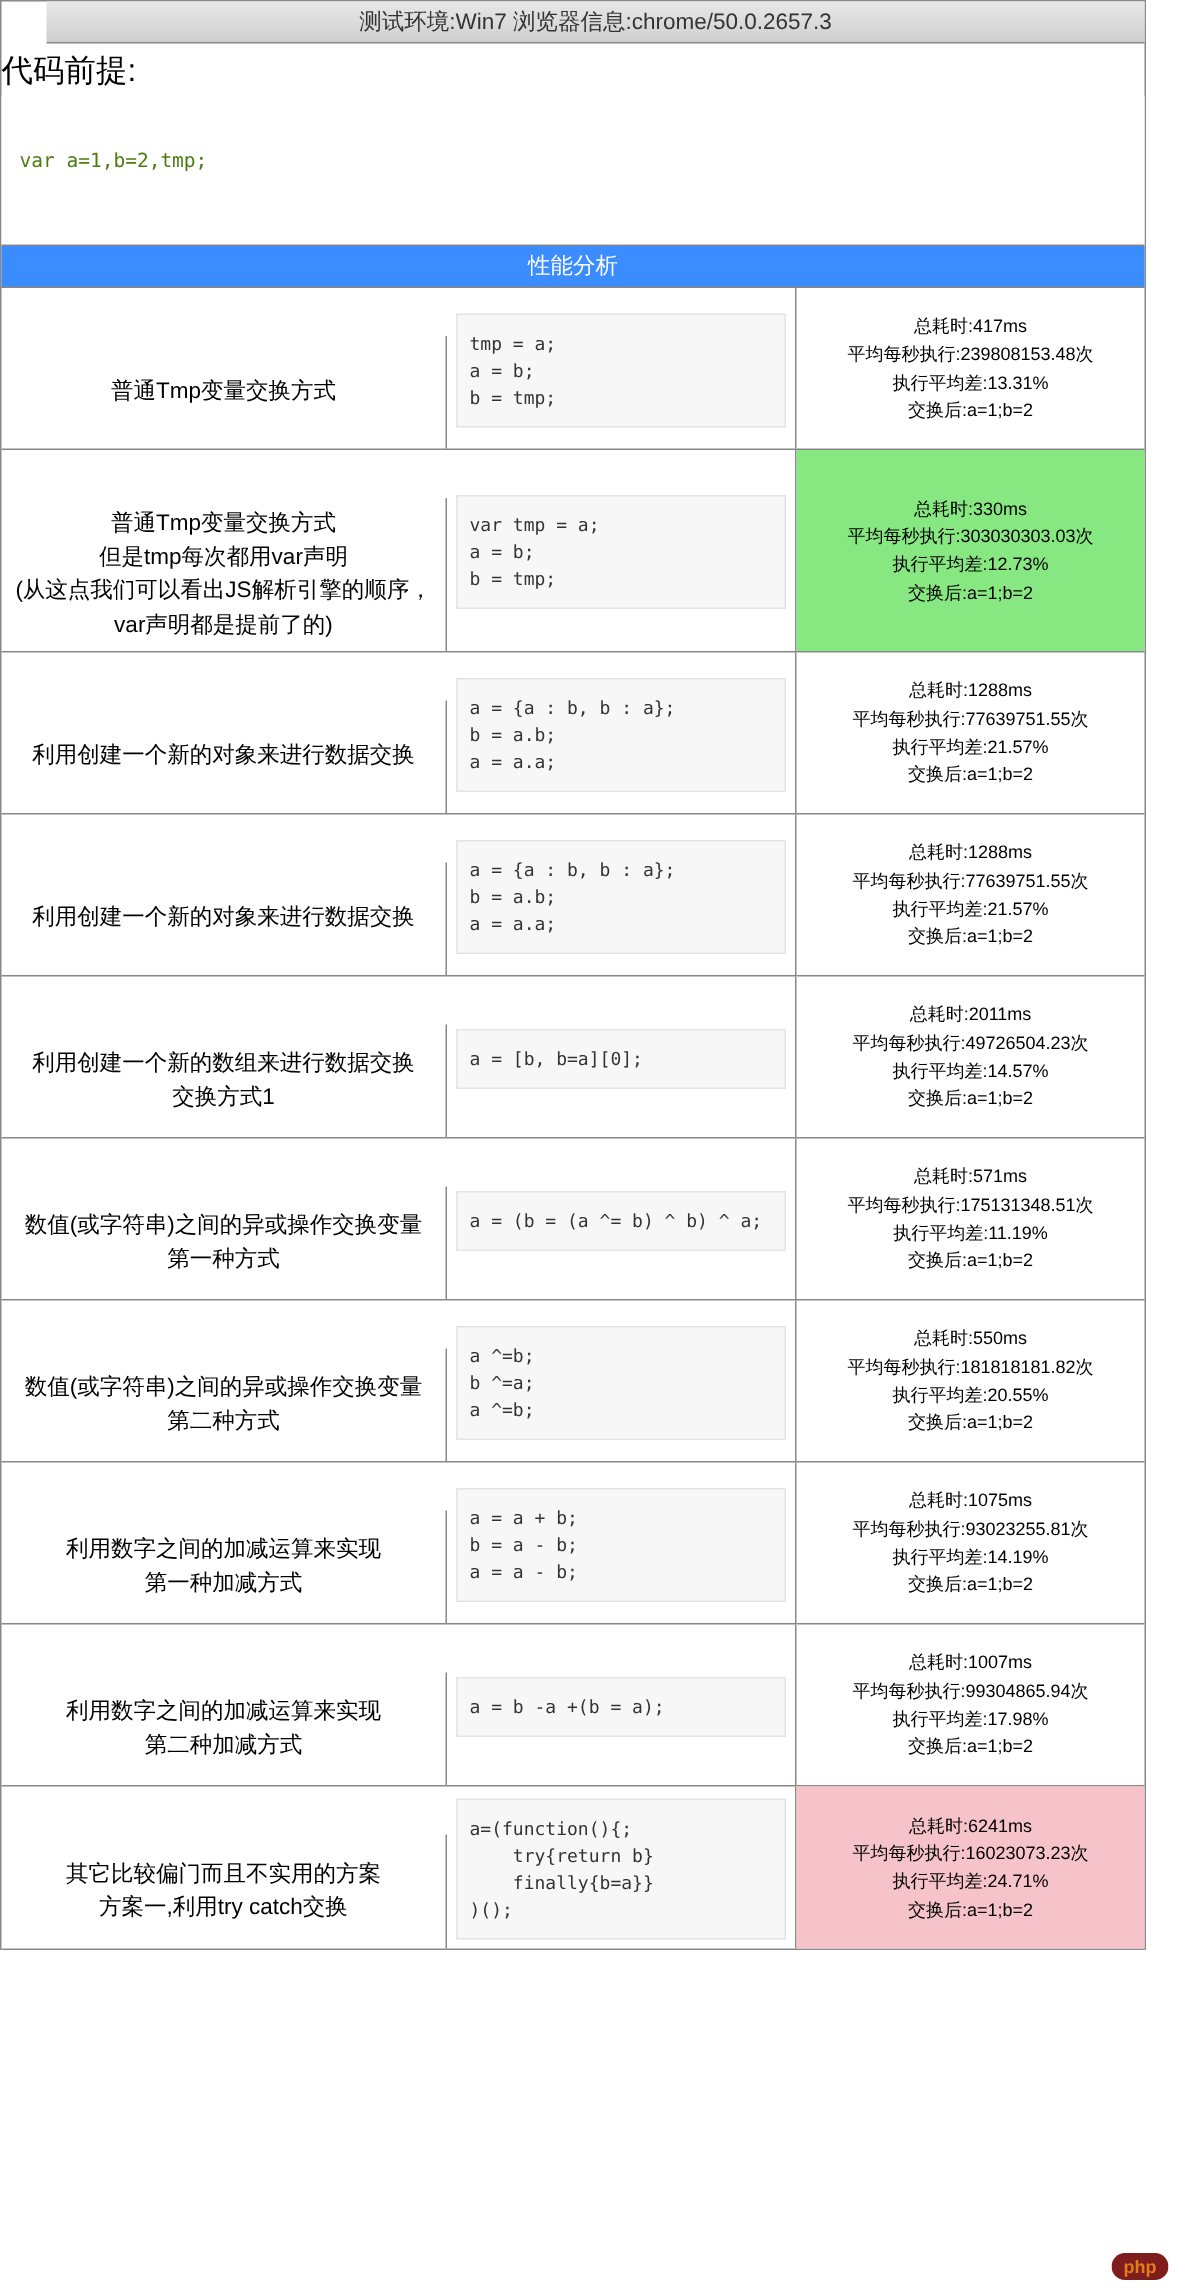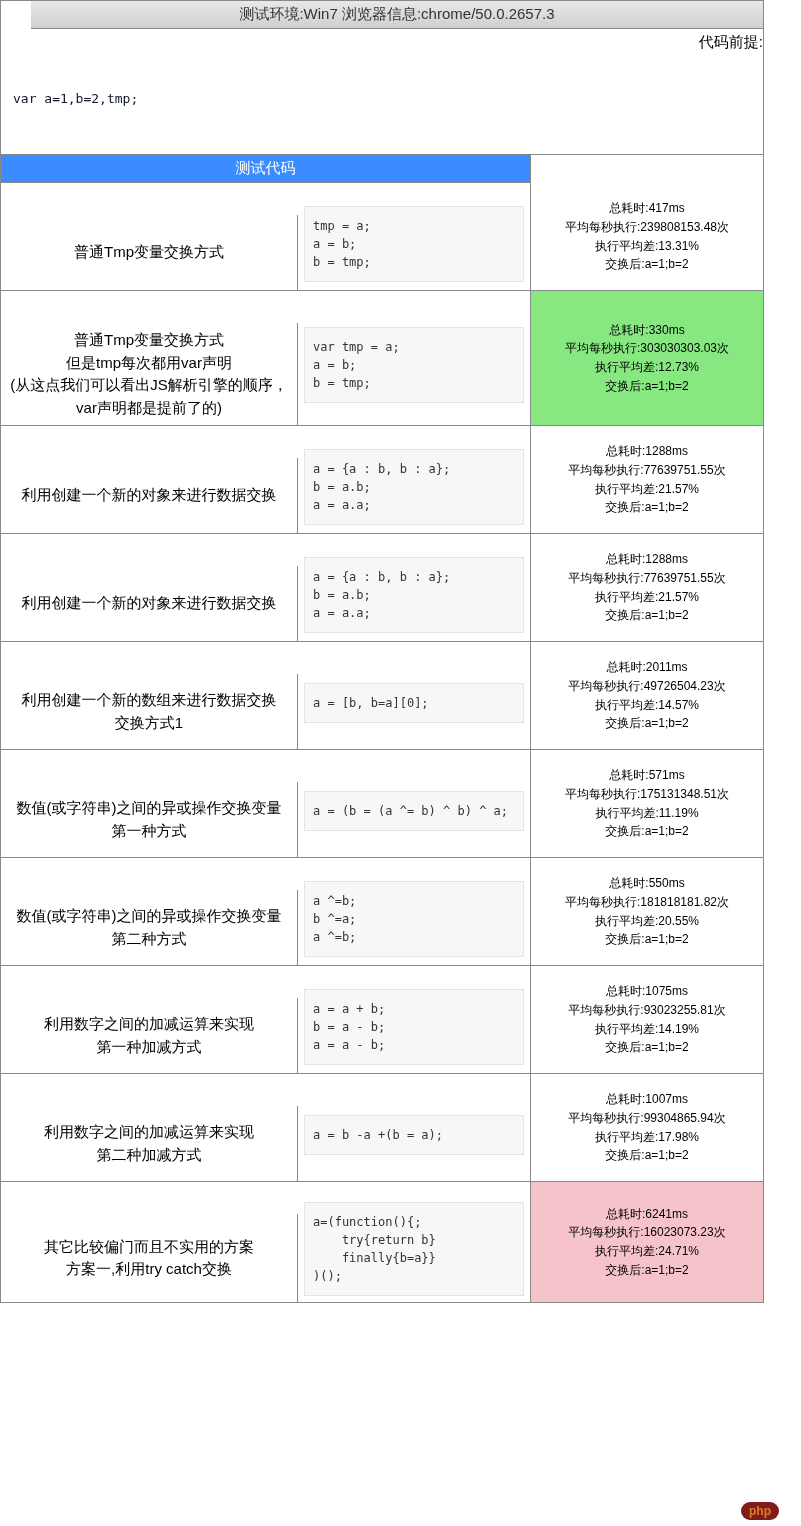--- a/index.html
+++ b/index.html
@@ -20,29 +20,29 @@
   .env-bar {
     background: linear-gradient(#e8e8e8, #cfcfcf);
     text-align: center;
     padding: 4px 0;
     border-bottom: 1px solid #888;
     color: #333;
     font-size: 15px;
     margin-left: 30px;
   }
   .premise-title {
-    text-align: right;
+    text-align: left;
     padding: 4px 0 2px 0;
     border-bottom: 1px solid transparent;
-    font-size: 15px;
+    font-size: 21px;
   }
   .premise-code {
     font-family: Consolas, Menlo, monospace;
     font-size: 13px;
-    color: #0f172a;
+    color: #4d7c0f;
     padding: 36px 0 48px 12px;
     border-bottom: 1px solid #888;
     white-space: pre;
     background: #fff;
   }
   .hdr-row { display: flex; }
   .hdr-cell {
     background: #3a8cff;
     color: #fff;
     text-align: center;
@@ -63,21 +63,21 @@
     text-align: center;
     padding: 6px 8px;
     border-right: 1px solid #888;
     font-size: 15px;
     line-height: 1.5;
     white-space: pre-line;
     margin-top: 32px;
   }
   .col-code {
     flex: 0 0 233px;
-    padding: 20px 6px 6px 6px;
+    padding: 8px 6px 6px 6px;
     border-right: 1px solid #888;
     display: flex;
     align-items: center;
   }
   .code-box {
     background: #f7f7f7;
     border: 1px solid #e4e4e4;
     font-family: Consolas, Menlo, monospace;
     font-size: 12px;
     color: #333;
@@ -122,21 +122,21 @@
 <body>
 
 <div class="wrap">
 
   <div class="env-bar">测试环境:Win7    浏览器信息:chrome/50.0.2657.3</div>
 
   <div class="premise-title">代码前提:</div>
   <div class="premise-code">var a=1,b=2,tmp;</div>
 
   <div class="hdr-row">
-    <div class="hdr-cell hdr-a">测试代码</div>
+    <div class="hdr-cell hdr-b">性能分析</div>
   </div>
 
   <div id="rows">
       <div class="row">
         <div class="col-name">普通Tmp变量交换方式</div>
         <div class="col-code">
           <div class="code-box">tmp = a;
 a = b;
 b = tmp;</div>
         </div>

